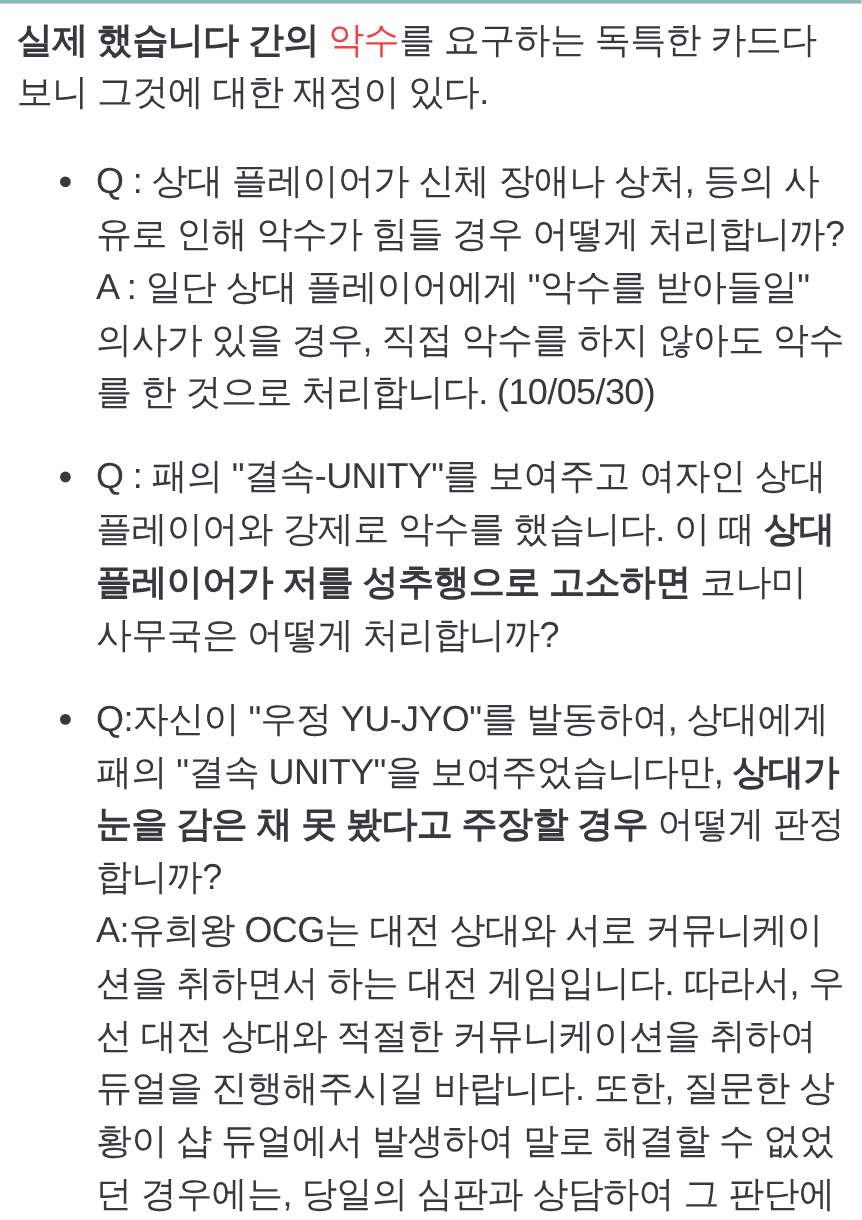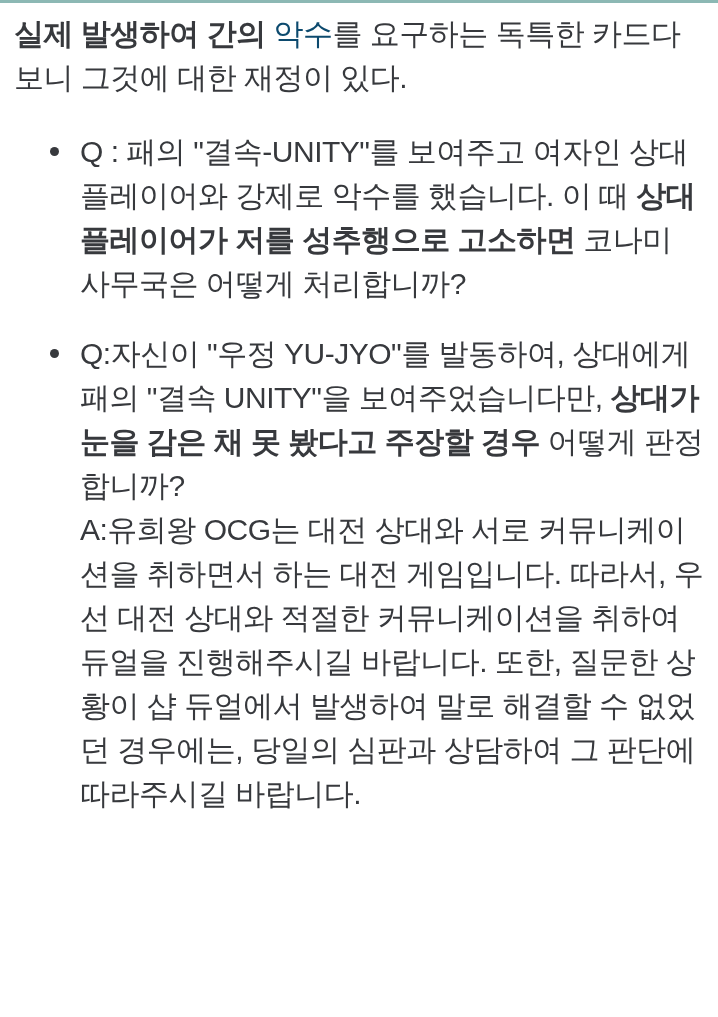--- a/index.html
+++ b/index.html
@@ -47,33 +47,37 @@
     border-radius: 50%;
     background: #37393d;
   }
   .qa-list li + li {
     margin-top: 26px;
   }
   .bold {
     font-weight: 700;
   }
   a.link {
-    color: #0c4a6e;
+    color: #ef4444;
     text-decoration: none;
     cursor: pointer;
   }
 </style>
 </head>
 <body>
 
 <div class="top-rule"></div>
 
 <div class="content">
-  <p class="intro"><span class="bold">실제 발생하여 간의 </span><a href="#" class="link">악수</a><span class="normal">를 요구하는 독특한 카드다 보니 그것에 대한 재정이 있다.</span></p>
+  <p class="intro"><span class="bold">실제 했습니다 간의 </span><a href="#" class="link">악수</a><span class="normal">를 요구하는 독특한 카드다 보니 그것에 대한 재정이 있다.</span></p>
   <ul class="qa-list">
+      <li>
+        <div><span class="normal">Q : 상대 플레이어가 신체 장애나 상처, 등의 사유로 인해 악수가 힘들 경우 어떻게 처리합니까?</span></div>
+        <div><span class="normal">A : 일단 상대 플레이어에게 "악수를 받아들일" 의사가 있을 경우, 직접 악수를 하지 않아도 악수를 한 것으로 처리합니다. (10/05/30)</span></div>
+      </li>
       <li>
         <div><span class="normal">Q : 패의 "결속-UNITY"를 보여주고 여자인 상대 플레이어와 강제로 악수를 했습니다. 이 때 </span><span class="bold">상대 플레이어가 저를 성추행으로 고소하면</span><span class="normal"> 코나미 사무국은 어떻게 처리합니까?</span></div>
       </li>
       <li>
         <div><span class="normal">Q:자신이 "우정 YU-JYO"를 발동하여, 상대에게 패의 "결속 UNITY"을 보여주었습니다만, </span><span class="bold">상대가 눈을 감은 채 못 봤다고 주장할 경우</span><span class="normal"> 어떻게 판정합니까?</span></div>
         <div><span class="normal">A:유희왕 OCG는 대전 상대와 서로 커뮤니케이션을 취하면서 하는 대전 게임입니다. 따라서, 우선 대전 상대와 적절한 커뮤니케이션을 취하여 듀얼을 진행해주시길 바랍니다. 또한, 질문한 상황이 샵 듀얼에서 발생하여 말로 해결할 수 없었던 경우에는, 당일의 심판과 상담하여 그 판단에 따라주시길 바랍니다.</span></div>
       </li>
     </ul>
 </div>
 

